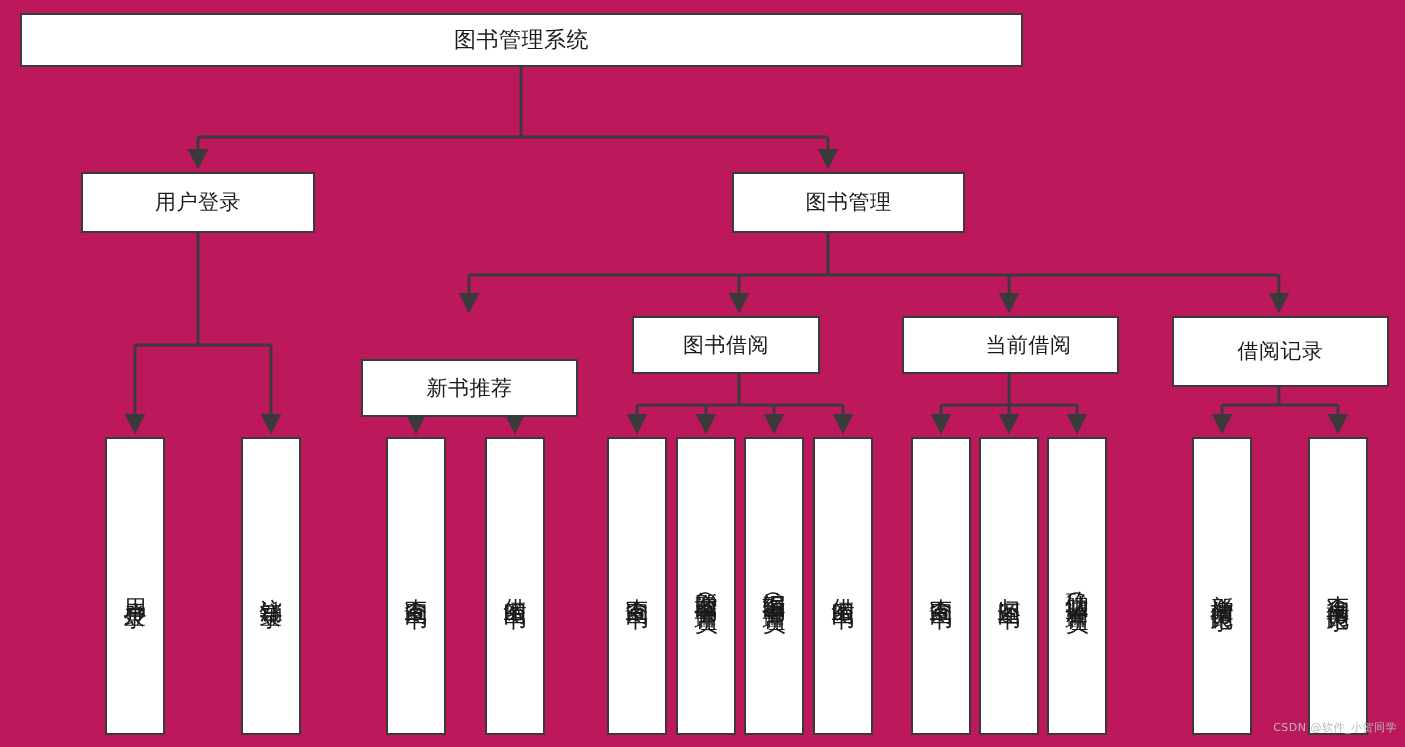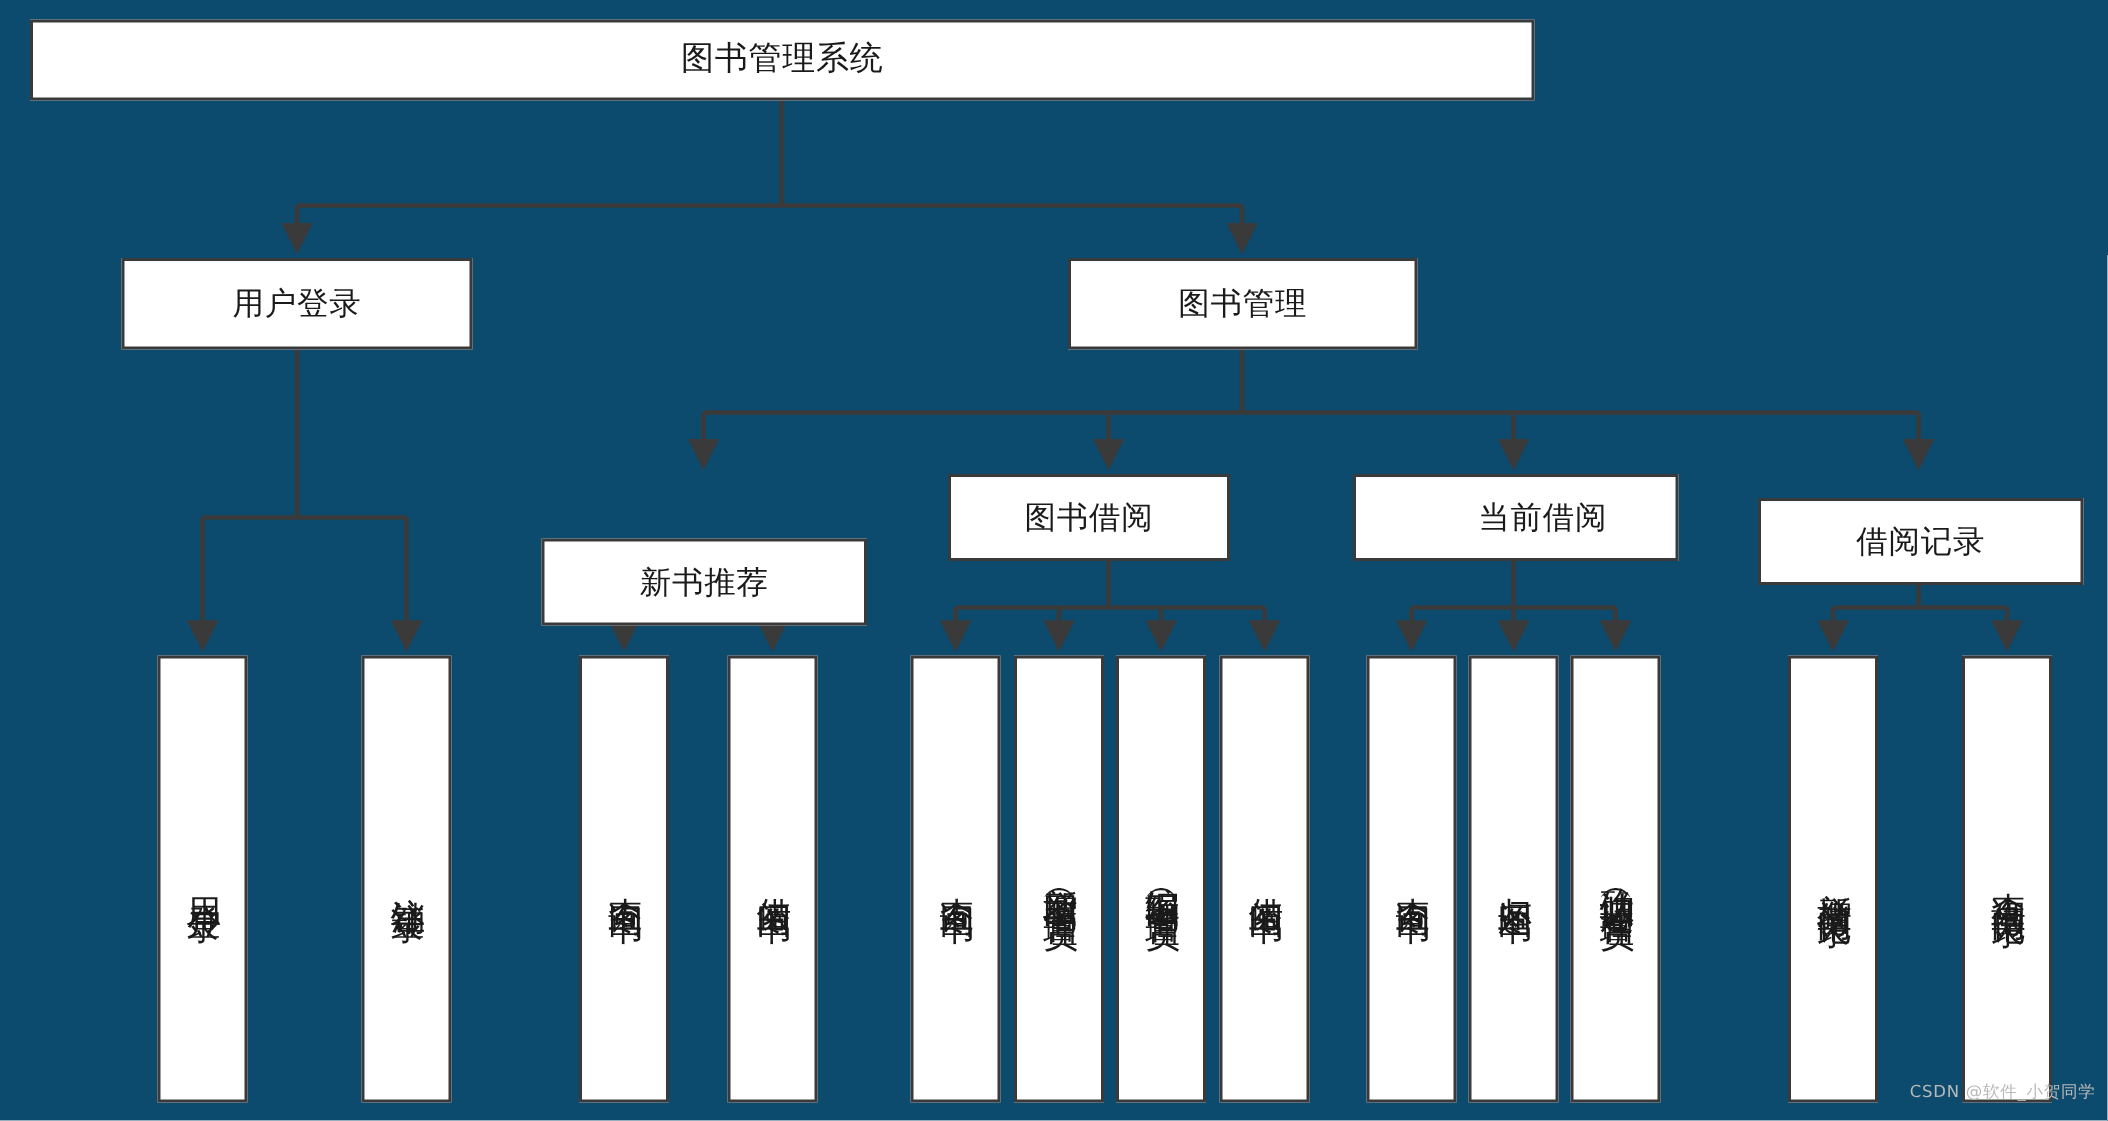--- a/index.html
+++ b/index.html
@@ -8,21 +8,21 @@
     padding: 0;
     background: #ffffff;
   }
   body {
     font-family: "DejaVu Sans", "Liberation Sans", sans-serif;
   }
   #canvas {
     position: relative;
     width: 1405px;
     height: 747px;
-    background: #0c4a6e;
+    background: #be185d;
     overflow: hidden;
   }
   #edges {
     position: absolute;
     left: 0;
     top: 0;
     width: 1405px;
     height: 747px;
     pointer-events: none;
   }
@@ -127,34 +127,34 @@
     </g>
   </svg>
 
   <div class="node root horiz" style="left:20px; top:13px; width:1003px; height:54px;">
     <span class="label">图书管理系统</span>
   </div>
 
   <div class="node horiz" style="left:81px; top:172px; width:234px; height:61px;">
     <span class="label">用户登录</span>
   </div>
-  <div class="node horiz" style="left:712px; top:172px; width:233px; height:61px;">
+  <div class="node horiz" style="left:732px; top:172px; width:233px; height:61px;">
     <span class="label">图书管理</span>
   </div>
 
   <div class="node horiz" style="left:361px; top:316px; width:217px; height:58px;margin-top:43px;">
     <span class="label">新书推荐</span>
   </div>
   <div class="node horiz" style="left:632px; top:316px; width:188px; height:58px;">
     <span class="label">图书借阅</span>
   </div>
   <div class="node horiz" style="left:902px; top:316px; width:217px; height:58px;padding-left:36px;">
     <span class="label">当前借阅</span>
   </div>
-  <div class="node horiz" style="left:1172px; top:332px; width:217px; height:58px;">
+  <div class="node horiz" style="left:1172px; top:316px; width:217px; height:71px;">
     <span class="label">借阅记录</span>
   </div>
 
   <div class="node vert" style="left:105px; top:437px; width:60px; height:298px;">
     <span class="label">用户登录</span>
   </div>
   <div class="node vert" style="left:241px; top:437px; width:60px; height:298px;">
     <span class="label">注销登录</span>
   </div>
 

